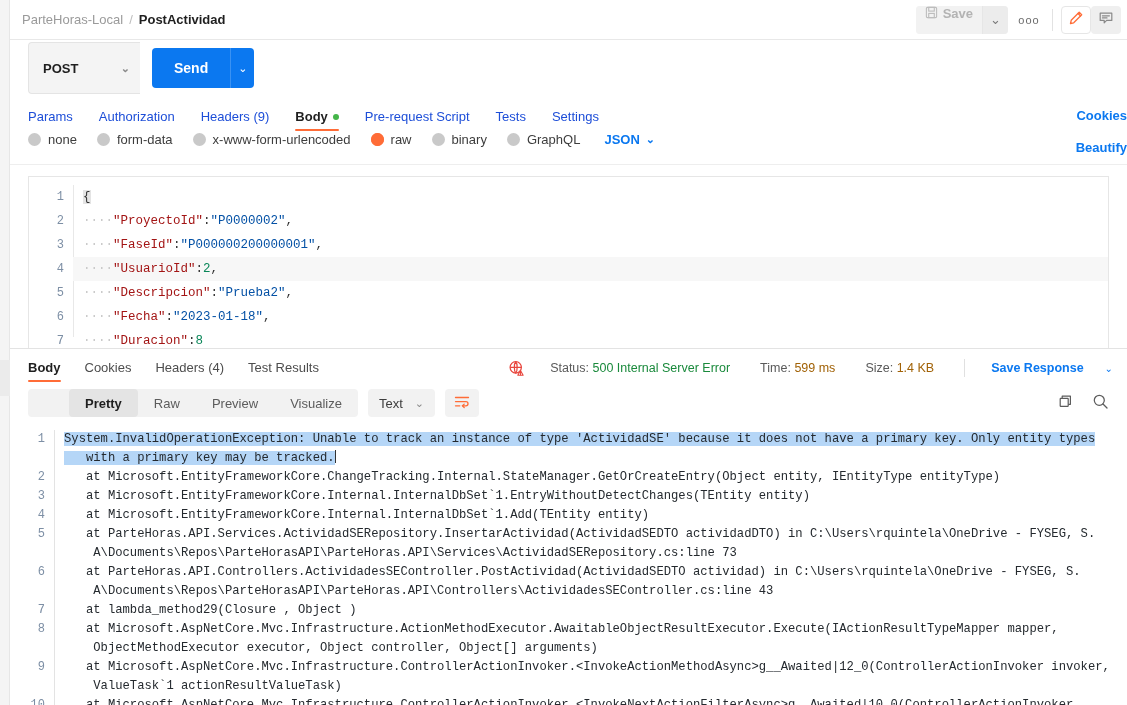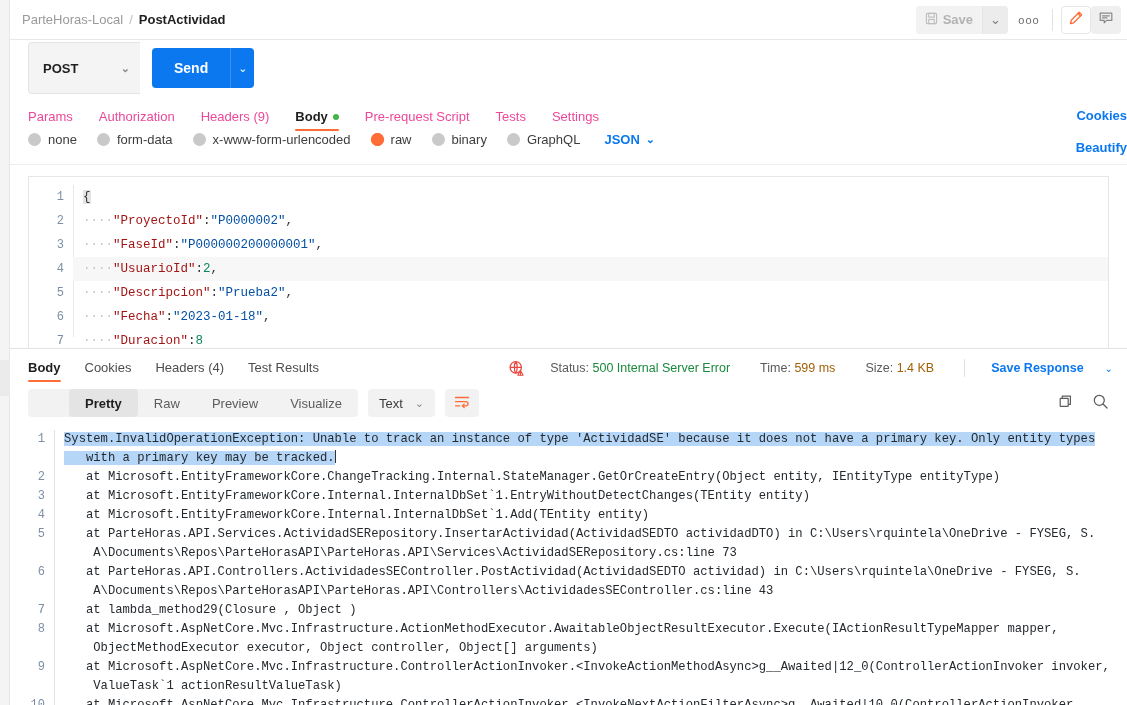--- a/index.html
+++ b/index.html
@@ -26,21 +26,21 @@
     border-bottom: 1px solid #e8e8e8;
     background: #fff;
     padding: 0 0 0 12px;
   }
   .breadcrumb { display: flex; align-items: center; gap: 6px; font-size: 13px; }
   .bc-collection { color: #9a9a9a; }
   .bc-sep { color: #bdbdbd; }
   .bc-request { color: #1f1f1f; font-weight: bold; }
   .header-right { margin-left: auto; display: flex; align-items: center; gap: 0; padding-right: 6px; }
   .save-group { display: flex; align-items: center; background: #f2f2f2; border-radius: 4px; overflow: hidden; height: 28px; }
-  .save-btn { display: flex; align-items: center; gap: 5px; padding: 0 9px; height: 28px; color: #b3b3b3; font-size: 13px; font-weight: bold; background: #f2f2f2; border: none; cursor: default; }
+  .save-btn { display: flex; align-items: flex-start; gap: 5px; padding: 0 9px; height: 28px; color: #b3b3b3; font-size: 13px; font-weight: bold; background: #f2f2f2; border: none; cursor: default; }
   .save-caret { width: 26px; height: 28px; display: flex; align-items: center; justify-content: center; border-left: 1px solid #e6e6e6; color: #7a7a7a; background: #ececec;}
   .dots-btn { width: 30px; height: 28px; display: flex; align-items: center; justify-content: center; color: #6b6b6b; letter-spacing: 1px; font-size: 11px; margin-left: 6px; }
   .hdr-divider { width: 1px; height: 22px; background: #e2e2e2; margin: 0 8px; }
   .icon-btn { width: 30px; height: 28px; display: flex; align-items: center; justify-content: center; border-radius: 4px; }
   .icon-btn.active { background: #fff; border: 1px solid #e6e6e6; }
   .icon-btn.flat { background: #efefef; }
 
   
   .url-row { height: 56px; flex: 0 0 56px; display: flex; align-items: center; padding: 0 0 0 18px; gap: 0; background: #fff; }
   .method-box {
@@ -56,21 +56,21 @@
     border: 1px solid #e4e4e4; border-radius: 0 4px 4px 0;
     display: flex; align-items: center; padding: 0 12px;
     font-size: 13px; color: #333; max-width: 878px;
   }
   .send-wrap { display: flex; align-items: stretch; margin-left: 12px; }
   .send-btn { background: #0b78f0; color: #fff; font-weight: bold; font-size: 14px; height: 40px; padding: 0 22px; border-radius: 4px 0 0 4px; display: flex; align-items: center; border: none; }
   .send-caret { background: #0b78f0; color: #fff; width: 24px; height: 40px; border-radius: 0 4px 4px 0; display: flex; align-items: center; justify-content: center; border-left: 1px solid #3a92f3; font-size: 11px; }
 
   
   .req-tabs { height: 35px; flex: 0 0 35px; display: flex; align-items: flex-end; padding: 0 0 0 18px; position: relative; }
-  .rtab { position: relative; padding: 0 0 7px 0; margin-right: 26px; font-size: 13px; color: #ec4899; display: flex; align-items: center; gap: 5px; }
+  .rtab { position: relative; padding: 0 0 7px 0; margin-right: 26px; font-size: 13px; color: #1d4ed8; display: flex; align-items: center; gap: 5px; }
   .rtab.active { color: #1f1f1f; font-weight: bold; }
   .rtab.active:after { content: ""; position: absolute; left: 0; right: 0; bottom: 0; height: 2px; background: #ff6c37; border-radius: 1px; }
   .dot-green { width: 6px; height: 6px; border-radius: 50%; background: #44b549; display: inline-block; }
   .tabs-right-link { position: absolute; right: 0px; bottom: 8px; color: #0b78f0; font-weight: bold; font-size: 13px; }
 
   
   .bodytype-row { height: 34px; flex: 0 0 34px; display: flex; align-items: center; padding: 0 0 16px 18px; position: relative; border-bottom: 1px solid #eee; }
   .radio-item { display: flex; align-items: center; gap: 7px; margin-right: 20px; font-size: 13px; color: #3d3d3d; }
   .radio { width: 13px; height: 13px; border-radius: 50%; background: #c9c9c9; display: inline-block; }
   .radio.sel { background: #ff6c37; box-shadow: inset 0 0 0 2px #ff6c37; }

